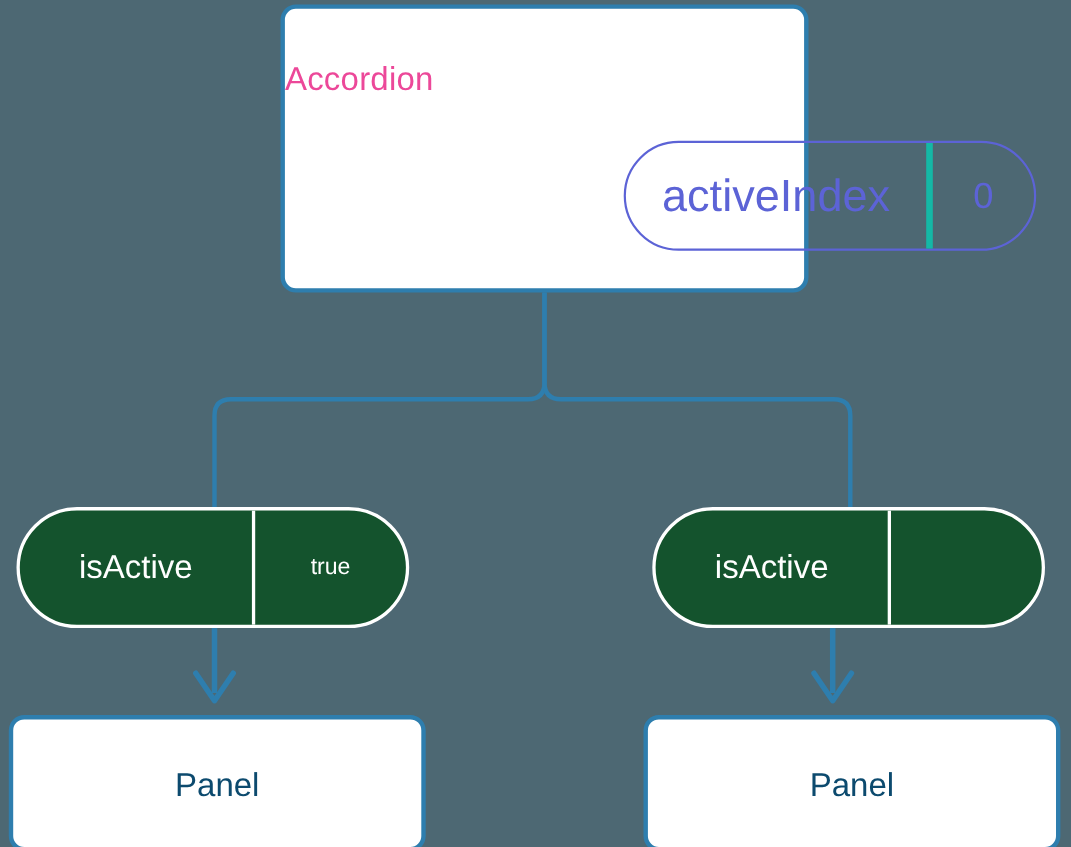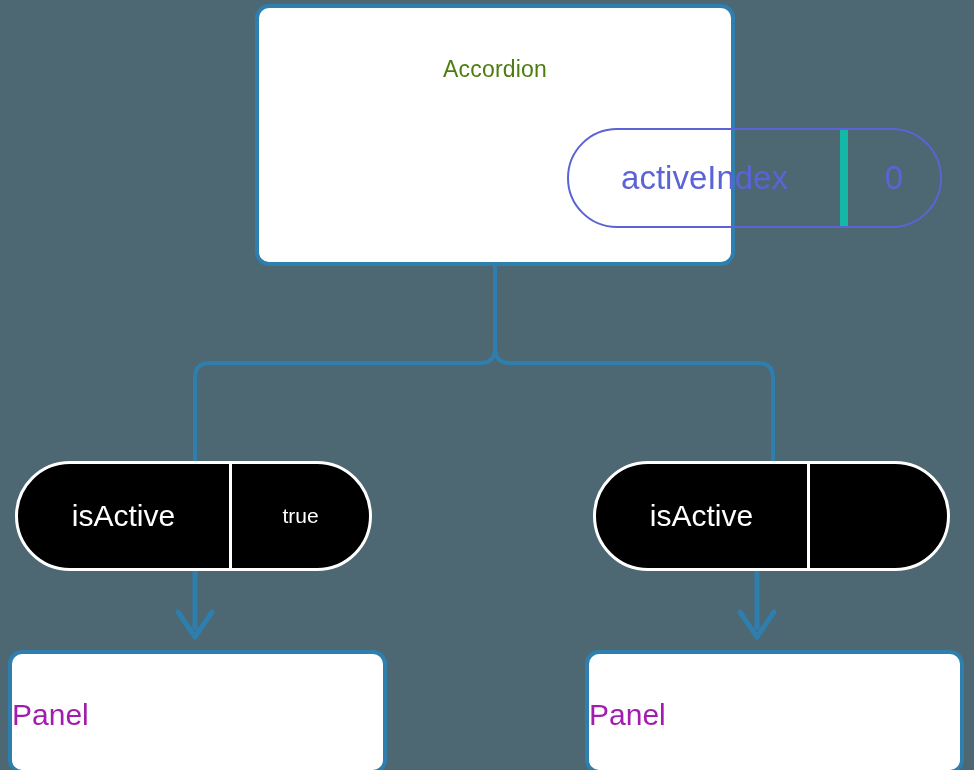--- a/index.html
+++ b/index.html
@@ -41,23 +41,22 @@
     left: 255px;
     top: 4px;
     width: 480px;
     height: 262px;
   }
   .card-title {
     position: absolute;
     left: 0;
     right: 0;
     top: 48px;
-    text-align: center;
-    color: #4d7c0f;
-    font-size: 23px;
+    color: #ec4899;
+    font-size: 30px;
     letter-spacing: 0.2px;
   }
 
   
   #activeindex-pill {
     position: absolute;
     left: 308px;
     top: 120px;
     width: 375px;
     height: 100px;
@@ -67,40 +66,40 @@
     display: flex;
     align-items: stretch;
     background: transparent;
   }
   #activeindex-pill .pill-key {
     flex: 0 0 279px;
     display: flex;
     align-items: center;
     justify-content: center;
     color: #5c63d6;
-    font-size: 33px;
-    border-right: 8px solid #14b8a6;
+    font-size: 41px;
+    border-right: 6px solid #14b8a6;
     box-sizing: border-box;
   }
   #activeindex-pill .pill-val {
     flex: 1 1 auto;
     display: flex;
     align-items: center;
     justify-content: center;
     color: #5c63d6;
     font-size: 33px;
   }
 
   
   .prop-pill {
     position: absolute;
     top: 461px;
     width: 357px;
     height: 110px;
-    background: #000000;
+    background: #14532d;
     border: 3px solid #ffffff;
     border-radius: 56px;
     box-sizing: border-box;
     display: flex;
     align-items: stretch;
     overflow: hidden;
   }
   #pill-left  { left: 15px; }
   #pill-right { left: 593px; }
   .prop-pill .pill-key {
@@ -133,22 +132,22 @@
     border-radius: 14px;
     box-sizing: border-box;
   }
   #panel-left  { left: 8px; }
   #panel-right { left: 585px; }
   .panel-label {
     position: absolute;
     left: 0;
     right: 0;
     top: 44px;
-    text-align: left;
-    color: #a21caf;
+    text-align: center;
+    color: #0c4a6e;
     font-size: 30px;
   }
 </style>
 </head>
 <body>
 
 <div id="stage">
 
   <svg id="connectors" viewBox="0 0 974 770" width="974" height="770">
 

